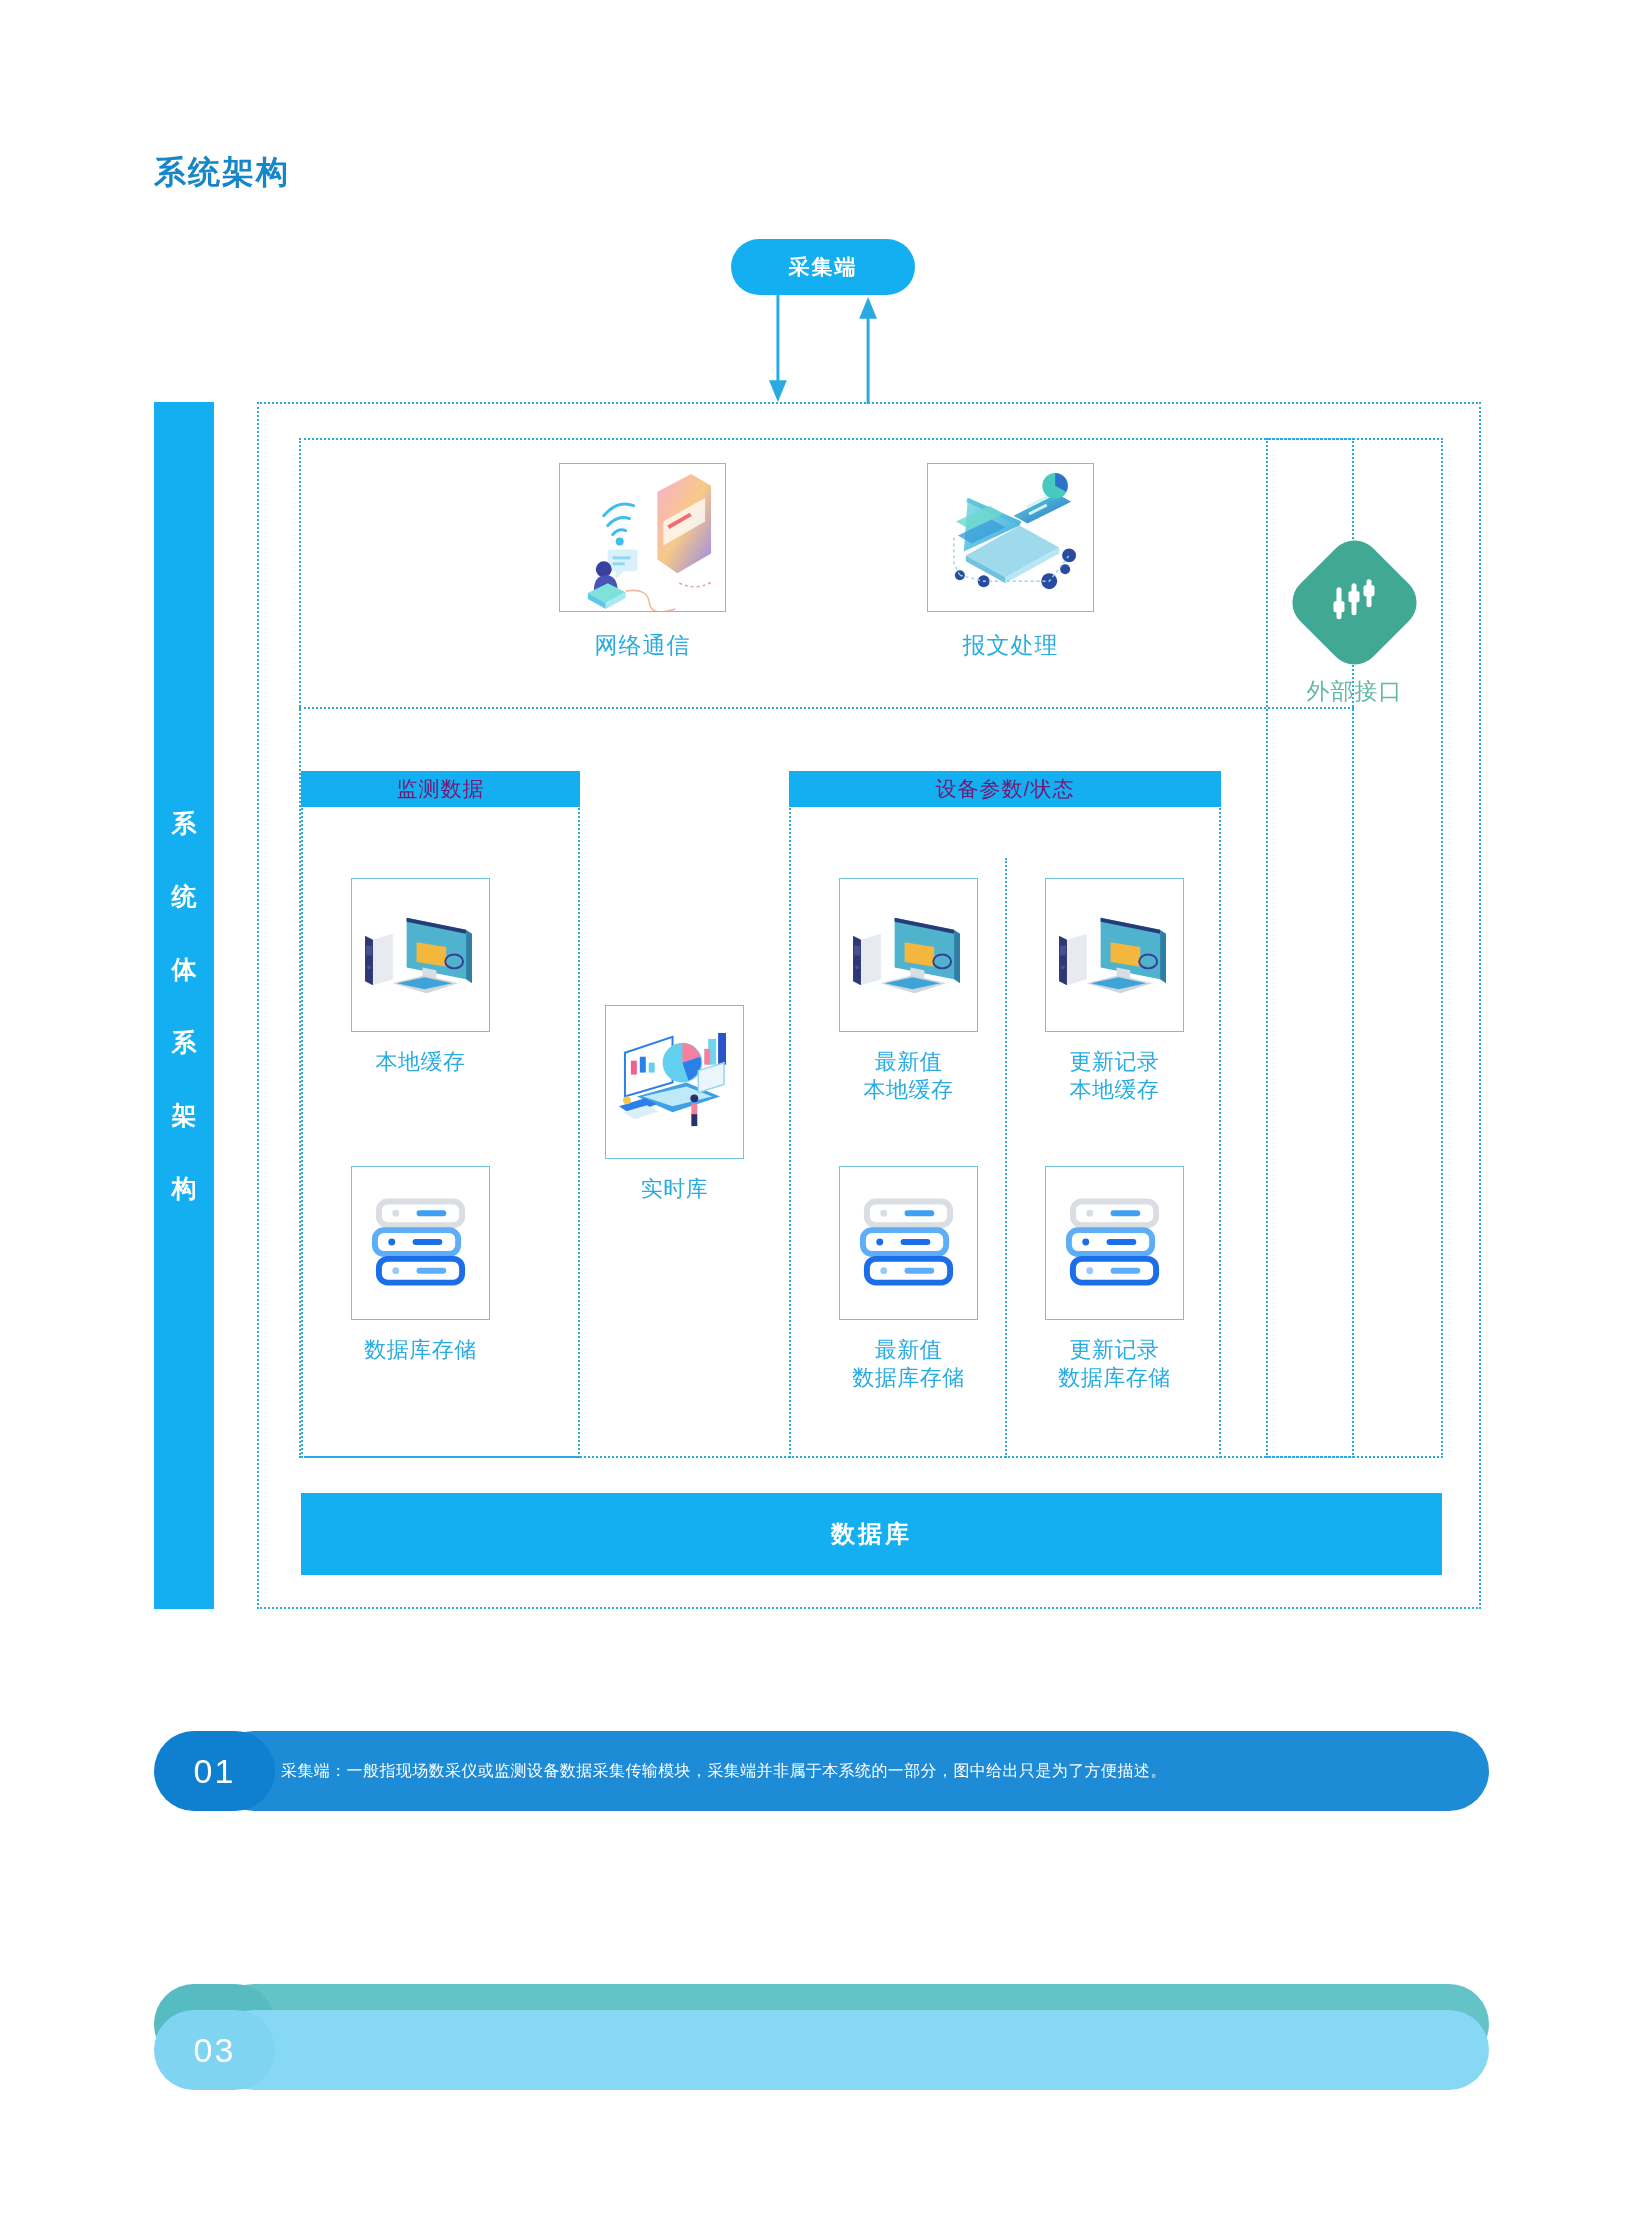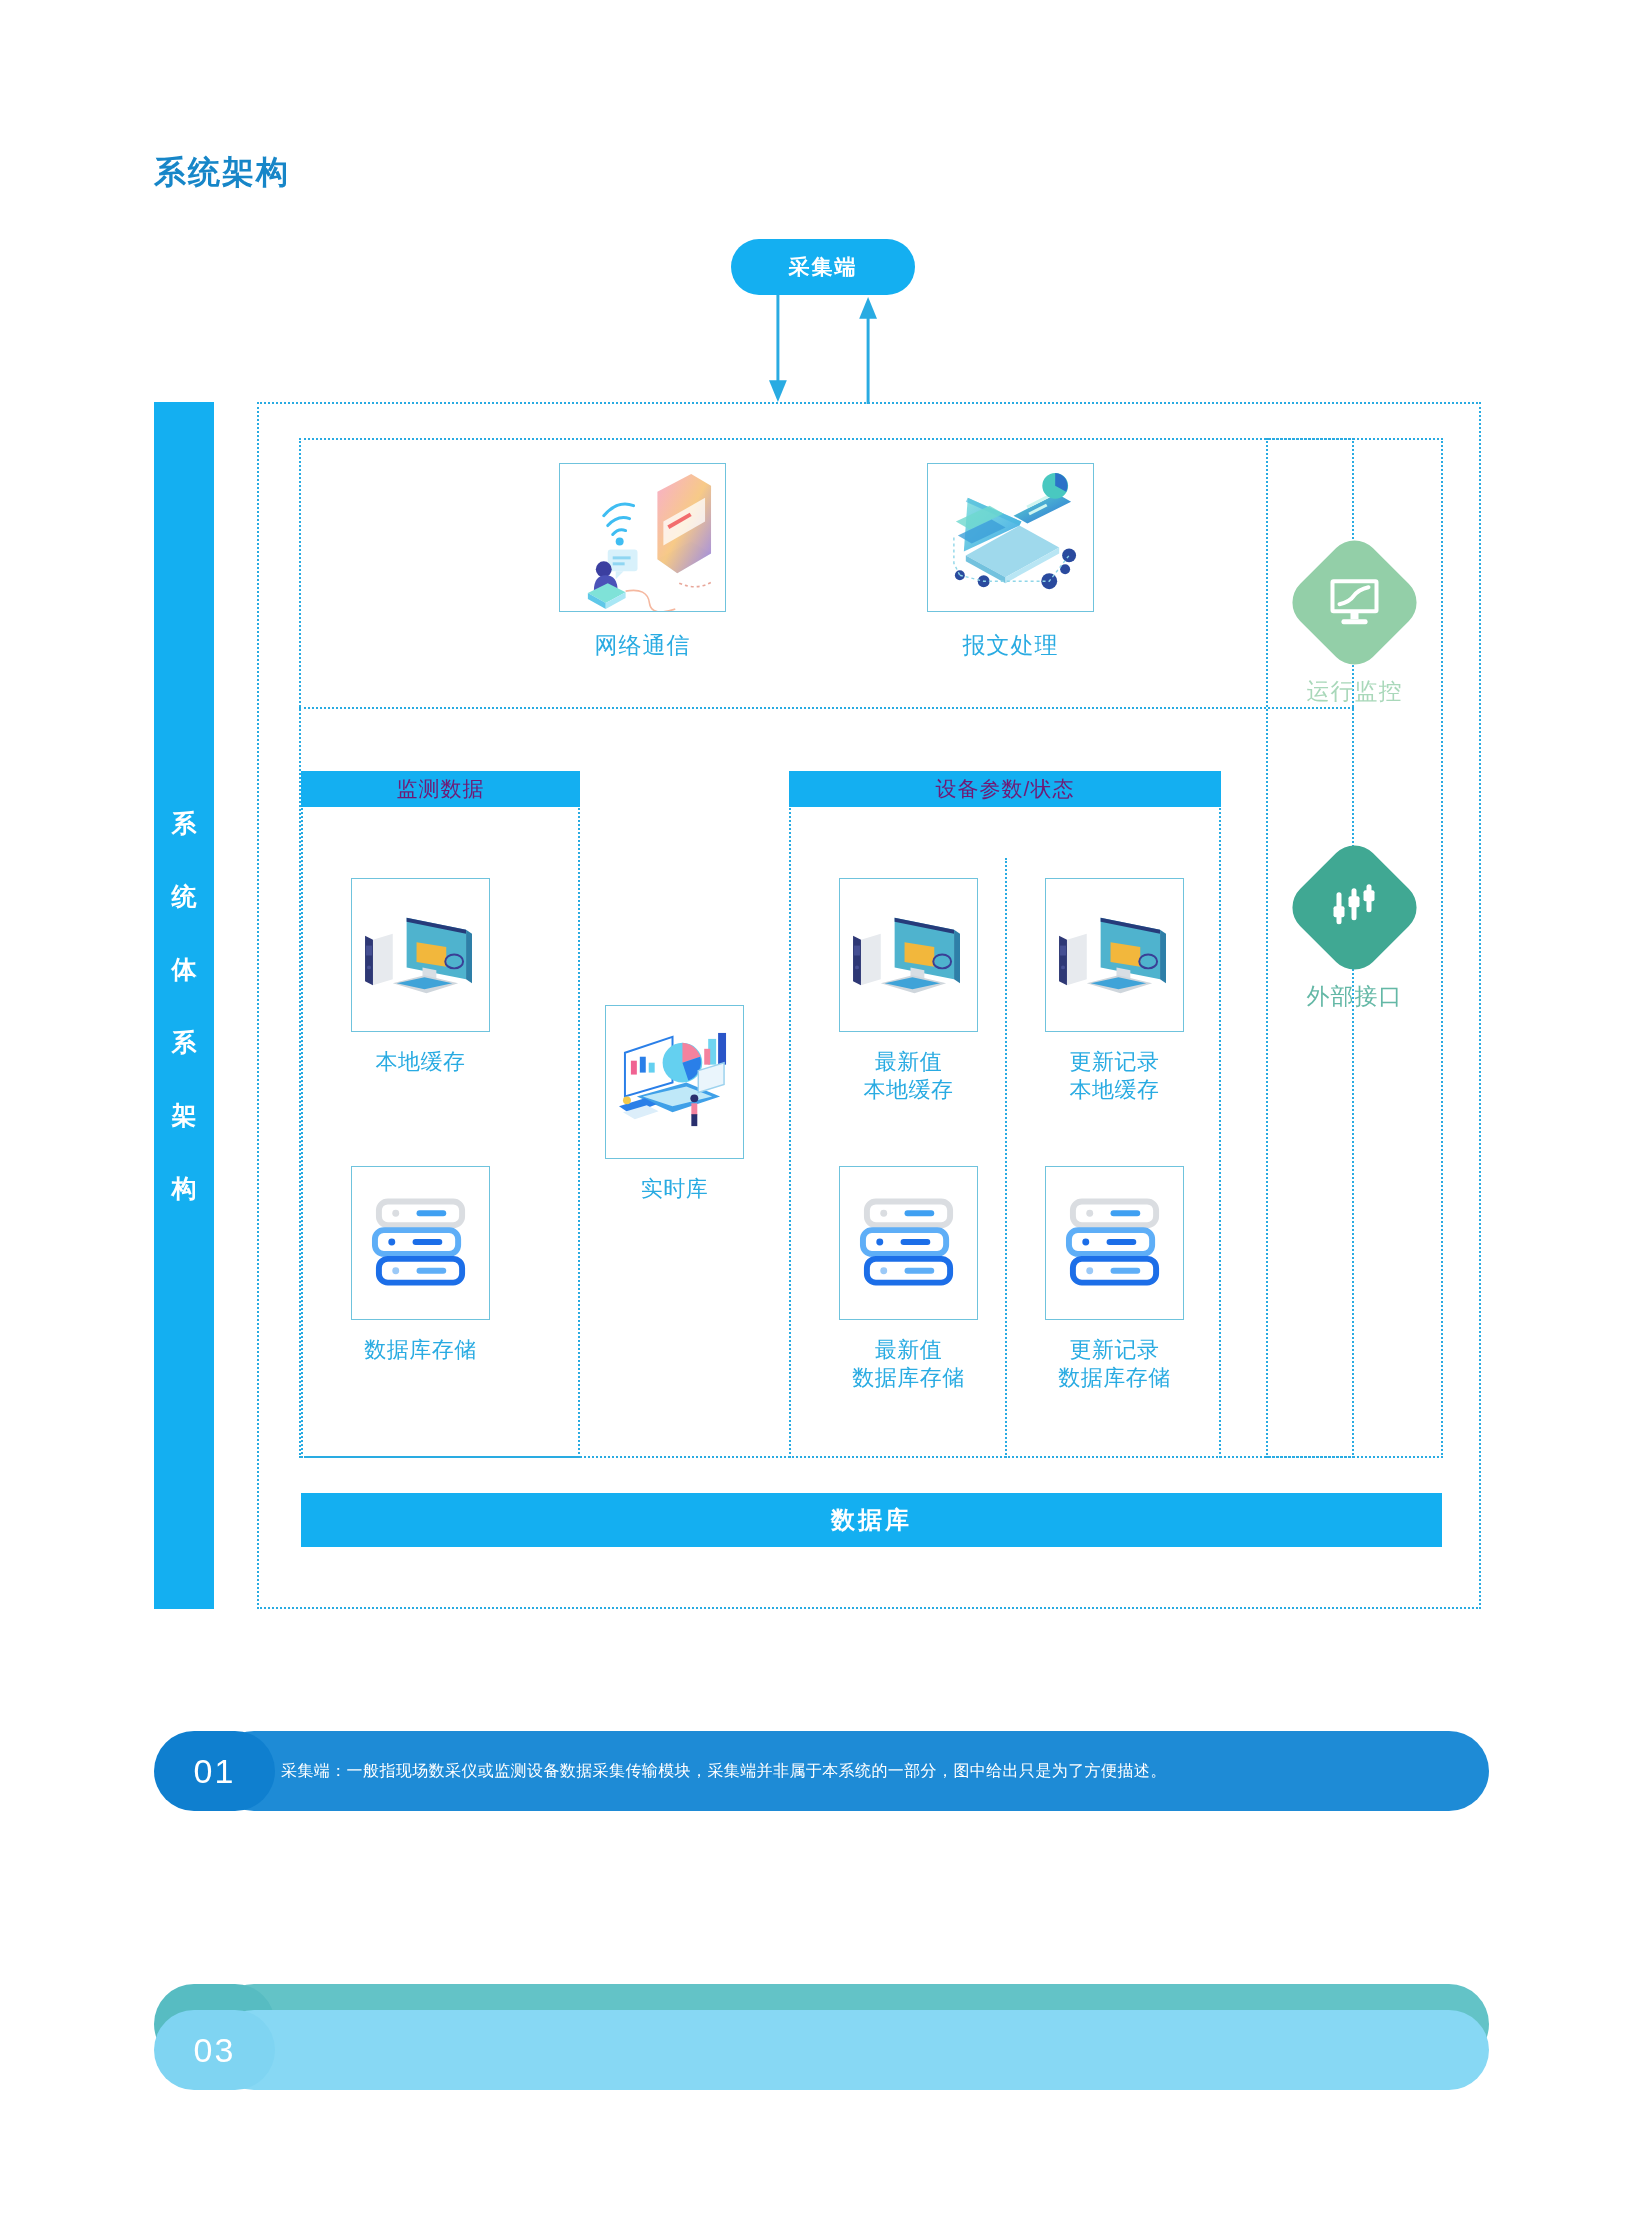--- a/index.html
+++ b/index.html
@@ -105,21 +105,21 @@
   .sidecard{display:flex;flex-direction:column;align-items:center;}
   .diamond{
     width:103px;height:103px;border-radius:26px;transform:rotate(45deg);
     display:flex;align-items:center;justify-content:center;
   }
   .diamond > *{transform:rotate(-45deg);}
   .sidecard .slbl{margin-top:22px;font-size:23px;letter-spacing:1px;}
 
   
   #dbbar{
-    position:absolute;left:301px;top:1493px;width:1141px;height:54px;
+    position:absolute;left:301px;top:1493px;width:1141px;height:82px;
     background:#14AFF1;color:#fff;
     display:flex;align-items:center;justify-content:center;
     font-size:24px;font-weight:bold;letter-spacing:3px;
   }
 
   
   .note{position:absolute;left:154px;height:100px;width:1335px;}
   .note .bar{
     position:absolute;left:60px;top:0;right:0;height:80px;border-radius:40px;
   }
@@ -422,31 +422,20 @@
         <rect x="48" y="73" width="30" height="6" rx="3" fill="#5EAEF7"></rect>
       </svg>
     </div>
     <div class="lbl">更新记录
 数据库存储</div>
   </div>
 
   <div id="rightpanel">
 
 
-    <div class="sidecard">
-      <div class="diamond" style="background:#93CFA8">
-        <svg width="56" height="52" viewBox="0 0 56 52">
-          <rect x="6" y="4" width="44" height="30" rx="1" fill="none" stroke="#fff" stroke-width="4"></rect>
-          <path d="M13 27 q10 -2 14 -8 q5 -7 15 -9" fill="none" stroke="#fff" stroke-width="4" stroke-linecap="round"></path>
-          <rect x="24" y="34" width="8" height="8" fill="#fff"></rect>
-          <rect x="15" y="42" width="26" height="5" rx="2" fill="#fff"></rect>
-        </svg>
-      </div>
-      <div class="slbl" style="color:#A9D8BA">运行监控</div>
-    </div>
 
     <div class="sidecard">
       <div class="diamond" style="background:#40A893">
         <svg width="52" height="52" viewBox="0 0 52 52">
           <rect x="8" y="10" width="5" height="32" rx="2.5" fill="#fff"></rect>
           <rect x="5" y="24" width="11" height="11" rx="2" fill="#fff"></rect>
           <rect x="23" y="6" width="5" height="32" rx="2.5" fill="#fff"></rect>
           <rect x="20" y="14" width="11" height="11" rx="2" fill="#fff"></rect>
           <rect x="38" y="2" width="5" height="28" rx="2.5" fill="#fff"></rect>
           <rect x="35" y="8" width="11" height="11" rx="2" fill="#fff"></rect>

